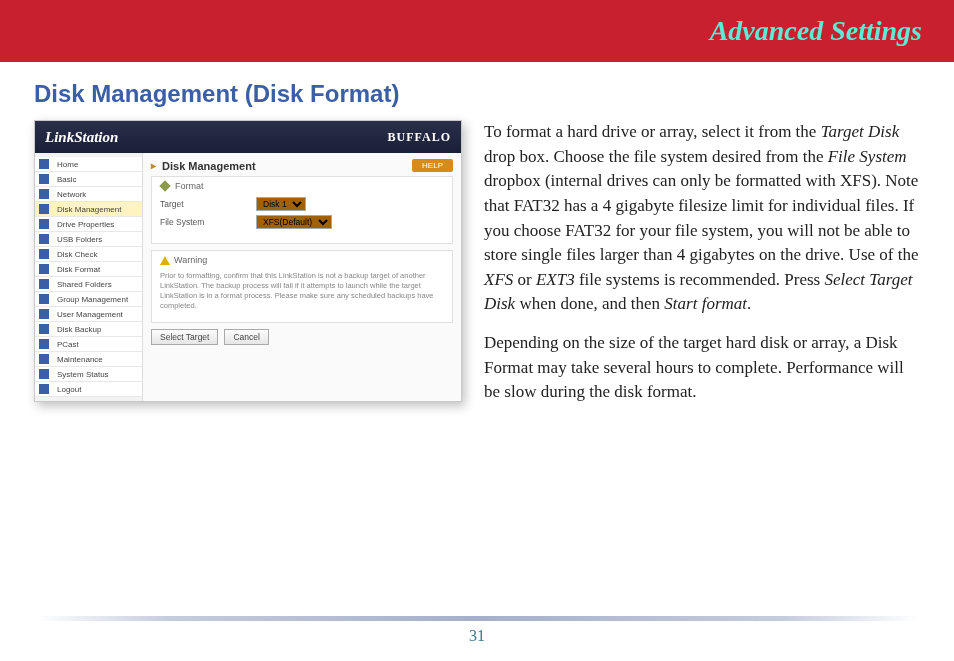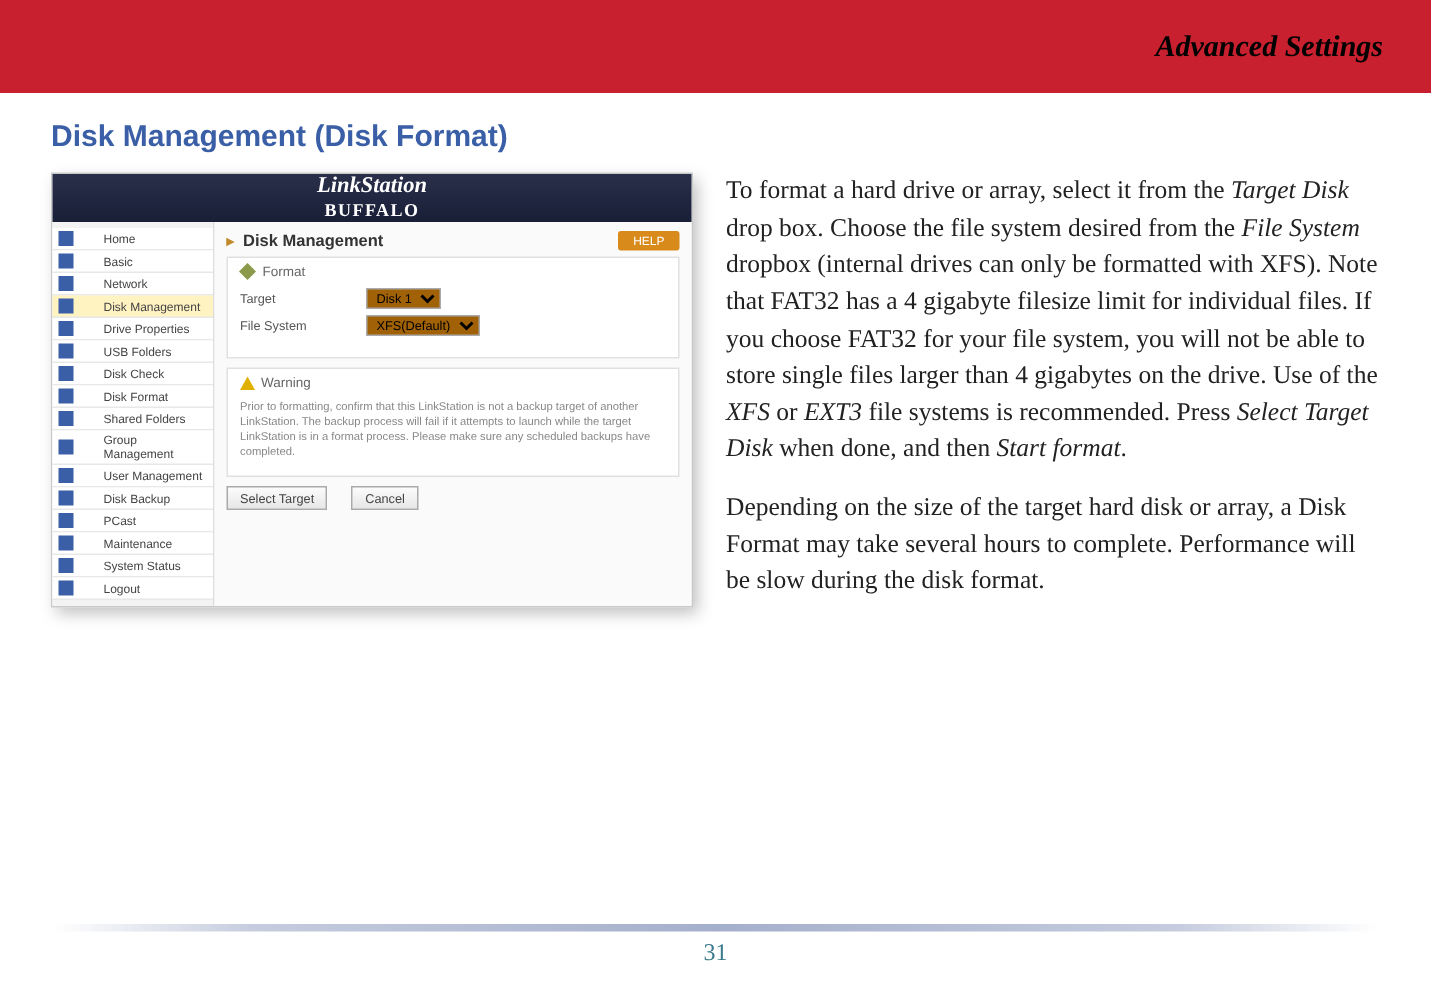--- a/index.html
+++ b/index.html
@@ -15,33 +15,33 @@
   .red-banner {
     background: #c8202f;
     height: 62px;
     width: 100%;
     display: flex;
     align-items: center;
     justify-content: flex-end;
     padding-right: 32px;
   }
   .red-banner span {
-    color: #000000;
+    color: #5eead4;
     font-style: italic;
     font-weight: bold;
-    font-size: 20px;
+    font-size: 28px;
     font-family: Georgia, 'Times New Roman', serif;
   }
   .content {
     padding: 18px 34px 0 34px;
   }
   .section-title {
     color: #3a5fa6;
     font-weight: bold;
-    font-size: 20px;
+    font-size: 24px;
     font-family: Arial, Helvetica, sans-serif;
     margin-bottom: 12px;
   }
   .two-col {
     display: flex;
     gap: 22px;
   }
   .left-col { flex: 0 0 428px; }
   .right-col { flex: 1; }
 
@@ -59,35 +59,34 @@
     height: 32px;
     background: linear-gradient(#2a2f4a, #1a1f38);
     color: #fff;
     display: flex;
     align-items: center;
     justify-content: space-between;
     padding: 0 10px;
     font-style: italic;
     font-weight: bold;
     font-family: Georgia, serif;
-    flex-direction: column;
   }
   .shot-header .brand { font-size: 15px; }
   .shot-header .brand2 { font-size: 12px; letter-spacing: 1px; font-style: normal; }
   .shot-body { display: flex; min-height: 230px; }
   .sidebar {
     width: 108px;
     background: #f3f3f3;
     border-right: 1px solid #ddd;
     padding: 4px 0;
   }
   .sidebar-item {
     display: flex;
     align-items: center;
-    gap: 20px;
+    gap: 8px;
     font-size: 8px;
     padding: 2px 4px;
     border-bottom: 1px solid #e8e8e8;
     background: #fff;
     cursor: pointer;
   }
   .sidebar-item .sqicon {
     width: 10px; height: 10px;
     background: #3a5fa6;
     flex: 0 0 10px;
@@ -143,37 +142,37 @@
   }
   .fs-legend.form::before {
     content: "";
     display: inline-block;
     width: 8px; height: 8px;
     background: #8a9a4a;
     transform: rotate(45deg);
     margin: 0 2px 0 1px;
   }
   .form-row {
-    display: flex; align-items: center; gap: 14px;
+    display: flex; align-items: center; gap: 26px;
     font-size: 8.5px; color: #555;
     margin: 4px 0;
   }
   .form-row label { width: 70px; }
   .form-row select {
     font-size: 8.5px;
     border: 1px solid #aaa;
     background: #a16207;
     padding: 0 2px;
   }
   .fine {
     font-size: 7.5px;
     color: #888;
     line-height: 1.35;
   }
-  .btnrow { display: flex; gap: 16px; margin-top: 4px; }
+  .btnrow { display: flex; gap: 6px; margin-top: 4px; }
   .btn {
     font-size: 8.5px;
     background: linear-gradient(#fcfcfc,#e6e6e6);
     border: 1px solid #aaa;
     padding: 2px 8px;
     cursor: pointer;
   }
 
   
   .right-col p {

